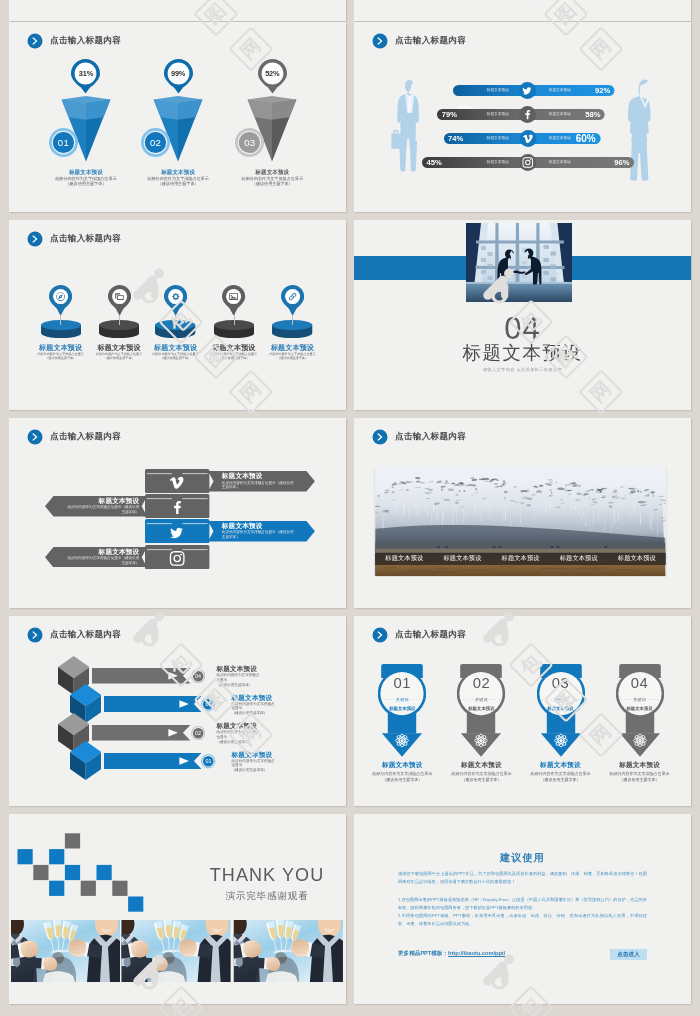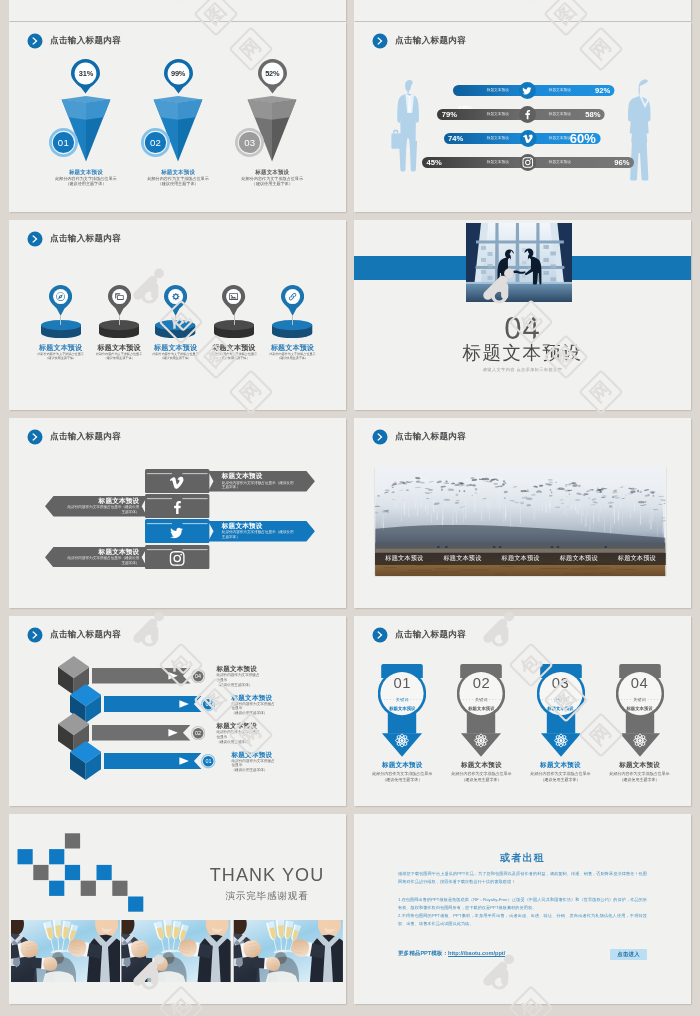--- a/index.html
+++ b/index.html
@@ -163,21 +163,21 @@
               <stop offset="0" stop-color="#0e5f9c"></stop>
               <stop offset="0.52" stop-color="#1b8ad8"></stop>
               <stop offset="1" stop-color="#1f92e0"></stop>
             </linearGradient>
           </defs>
           <rect x="1" y="3.95" width="156.6" height="11.1" rx="5.55" fill="url(#g2_2)"></rect>
           <circle cx="85.20000000000002" cy="9.5" r="8.5" fill="#1278bd"></circle>
           <path d="M33.5 11.1c-.15 3.25-2.4 7.7-6.8 13.35-4.55 5.9-8.4 8.85-11.55 8.85-1.95 0-3.6-1.8-4.95-5.4-.9-3.3-1.8-6.6-2.7-9.9-1-3.6-2.05-5.4-3.2-5.4-.25 0-1.1.5-2.55 1.5L0 12.15c1.6-1.4 3.2-2.8 4.75-4.2 2.15-1.85 3.75-2.8 4.8-2.9 2.5-.25 4.05 1.45 4.65 5.1.65 3.95 1.1 6.4 1.35 7.35.75 3.4 1.55 5.1 2.45 5.1.7 0 1.75-1.1 3.15-3.3 1.4-2.2 2.15-3.9 2.25-5.05.2-1.9-.55-2.85-2.25-2.85-.8 0-1.6.2-2.45.55 1.65-5.35 4.75-7.95 9.35-7.8 3.4.1 5 2.3 4.85 6.65z" fill="#fff" transform="translate(79.93000000000002,4.23) scale(0.29277777777777775)"></path>
         </svg>
         <div style="position:absolute;left:94.1px;top:110.7px;width:26px;height:11px;line-height:11px;font-size:7.6px;color:#ffffff;font-weight:bold;text-align:left;letter-spacing:0;">74%</div>
-        <div style="position:absolute;left:215.7px;top:110.7px;width:26px;height:11px;line-height:11px;font-size:13px;color:#ffffff;font-weight:bold;text-align:right;letter-spacing:0;">60%</div>
+        <div style="position:absolute;left:215.7px;top:110.7px;width:26px;height:11px;line-height:11px;font-size:10px;color:#ffffff;font-weight:bold;text-align:right;letter-spacing:0;">60%</div>
         <div style="position:absolute;left:119.80000000000001px;top:110.7px;width:48px;height:11px;line-height:11px;font-size:3.7px;color:#e4e4e4;font-weight:normal;text-align:center;letter-spacing:0;">标题文本预设</div>
         <div style="position:absolute;left:181.8px;top:110.7px;width:48px;height:11px;line-height:11px;font-size:3.7px;color:#e4e4e4;font-weight:normal;text-align:center;letter-spacing:0;">标题文本预设</div>
       </div>
       <div style="position:absolute;left:0;top:0;">
         <svg width="214" height="19" viewBox="0 0 214 19" style="position:absolute;left:67px;top:130.5px;">
           <defs>
             <linearGradient id="g2_3" x1="0" y1="0" x2="1" y2="0">
               <stop offset="0" stop-color="#3c3c3c"></stop>
               <stop offset="0.52" stop-color="#6e6e6e"></stop>
               <stop offset="1" stop-color="#787878"></stop>
@@ -1250,21 +1250,21 @@
               <path fill="#e0b491" opacity=".45" d="M-5 4.4 l9 0" stroke="#d8ab85" stroke-width="0.5"></path>
             </g>
             <path fill="#f7f8f5" opacity=".88" d="M34 54 C40 50 56 50 62 56 L64 62 L32 62 Z"></path>
           </g>
         </svg></div>
     </div>
 </div>
 
 <div class="slide col-r r5">
   <div id="s10-body">
-      <div style="position:absolute;left:0;top:36.5px;width:337px;text-align:center;font-size:10px;font-weight:bold;color:#2f7fb5;letter-spacing:1.2px;">或者出租</div>
+      <div style="position:absolute;left:0;top:36.5px;width:337px;text-align:center;font-size:10px;font-weight:bold;color:#2f7fb5;letter-spacing:1.2px;">建议使用</div>
       <div style="position:absolute;left:44px;top:56px;width:249px;">
         <div style="font-size:4.1px;line-height:8.3px;color:#3f8ec0;letter-spacing:.1px;margin-top:0px;text-align:justify;">感谢您下载包图网平台上提供的PPT作品，为了您和包图网以及原创作者的利益，请勿复制、传播、销售，否则将承担法律责任！包图网将对作品进行维权，按照传播下载次数进行十倍的索取赔偿！</div>
         <div style="font-size:4.1px;line-height:8.3px;color:#3f8ec0;letter-spacing:.1px;margin-top:9px;text-align:justify;">1.在包图网出售的PPT模板是免版税类（RF：Royalty-Free）正版受《中国人民共和国著作法》和《世界版权公约》的保护，作品的所有权、版权和著作权归包图网所有，您下载的仅是PPT模板素材的使用权。</div>
         <div style="font-size:4.1px;line-height:8.3px;color:#3f8ec0;letter-spacing:.1px;margin-top:0px;text-align:justify;">2.不得将包图网的PPT模板、PPT素材，本身用于再出售，或者出租、出借、转让、分销、发布或者作为礼物供他人使用，不得转授权、出售、转售本作品或试图以此为续。</div>
       </div>
       <div style="position:absolute;left:44px;top:134.5px;width:249px;display:flex;align-items:center;justify-content:space-between;">
         <div style="display:flex;align-items:baseline;">
           <span style="font-size:5.6px;font-weight:bold;color:#2f7fb5;">更多精品PPT模板：</span>
           <span style="font-size:5.6px;font-weight:bold;color:#2f7fb5;text-decoration:underline;">http://ibaotu.com/ppt/</span>
         </div>

